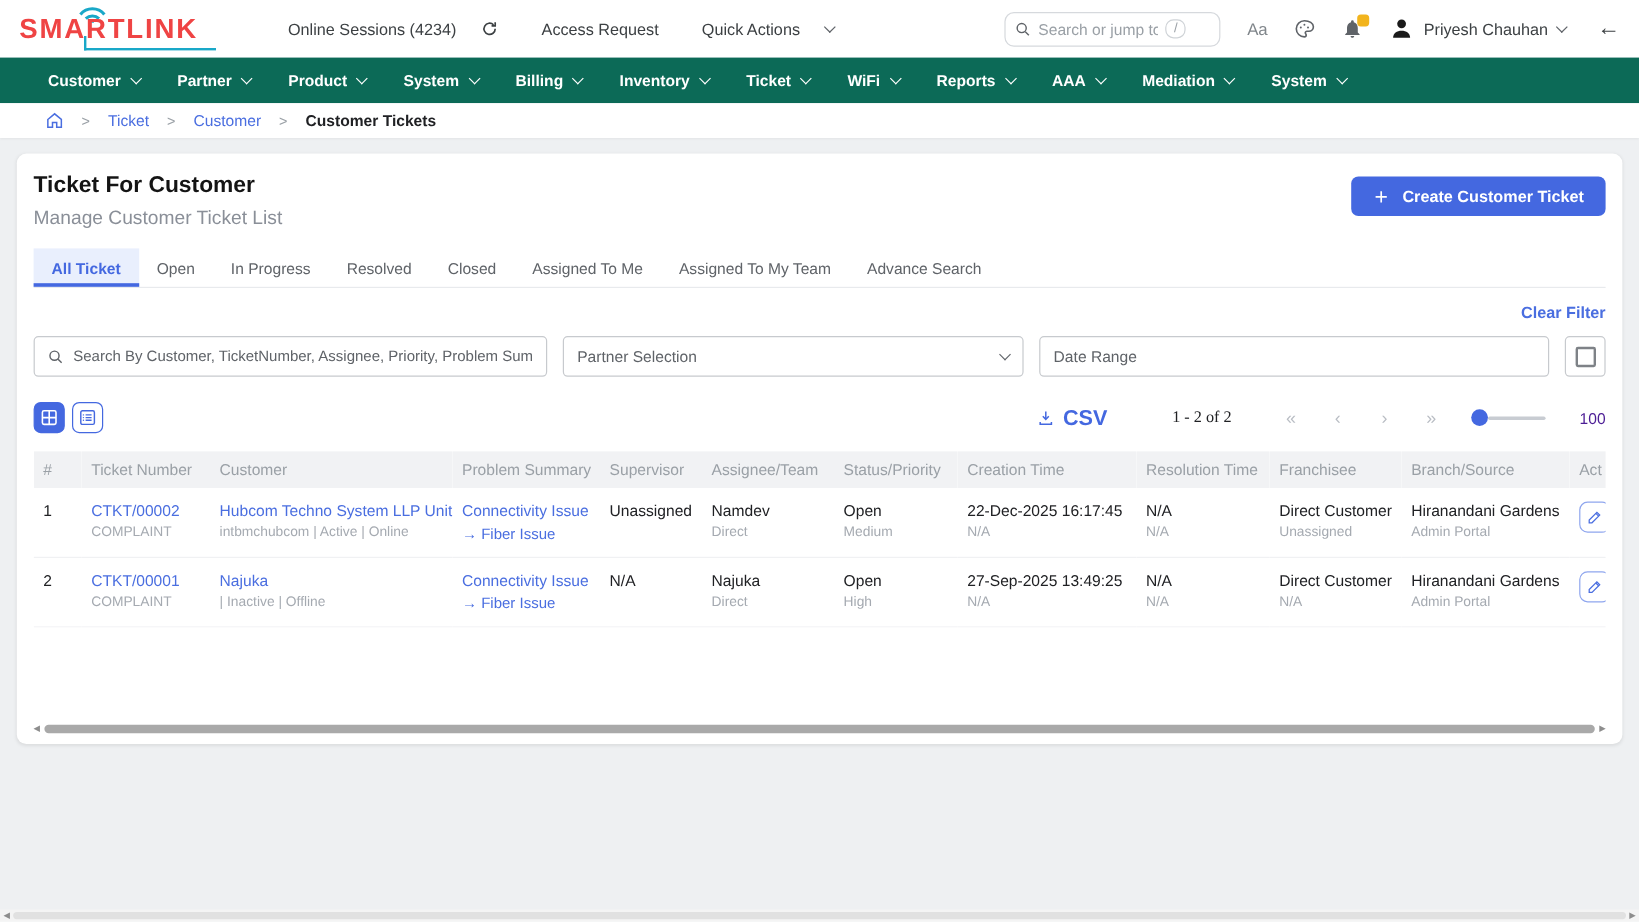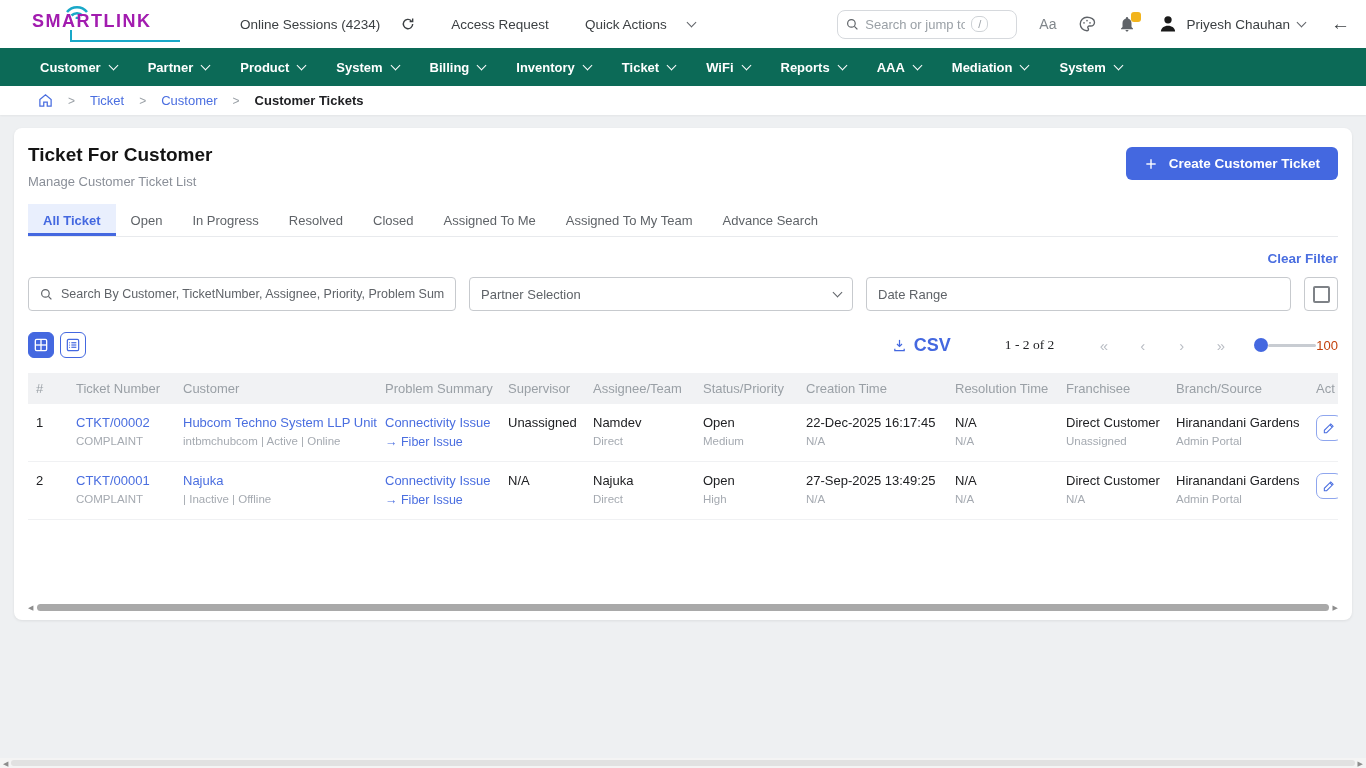--- a/index.html
+++ b/index.html
@@ -2,21 +2,21 @@
 <html><head>
 <meta charset="utf-8">
 <style>
   * { margin:0; padding:0; box-sizing:border-box; }
   html,body { width:1366px; height:768px; overflow:hidden; }
   body { font-family:"Liberation Sans", sans-serif; background:#eef0f2; position:relative; color:#202124; }
 
   
   .topbar { height:48px; background:#fff; display:flex; align-items:center; padding:0 16px; }
   .logo { position:relative; width:168px; height:40px; margin-right:56px; cursor:pointer; }
-  .logo-text { font-size:18px; font-weight:800; color:#a21caf; letter-spacing:1.5px; position:absolute; left:16px; top:7px; }
+  .logo-text { font-size:23px; font-weight:800; color:#ef4444; letter-spacing:1.5px; position:absolute; left:0; top:7px; }
   .logo-wifi { position:absolute; left:46px; top:-3px; }
   .logo-underline { position:absolute; left:54px; top:36px; width:110px; height:2px; background:#19a8c8; }
   .logo-tick { position:absolute; left:54px; top:26px; width:2px; height:12px; background:#19a8c8; }
   .topbar-mid { display:flex; align-items:center; gap:36px; }
   .topbar-item { font-size:13.5px; color:#3c4043; display:flex; align-items:center; gap:21px; cursor:pointer; white-space:nowrap; }
   .topbar-right { margin-left:auto; display:flex; align-items:center; gap:22px; }
   .jump-search { width:180px; height:29px; border:1px solid #d6d9dd; border-radius:8px; display:flex; align-items:center; padding:0 8px; gap:6px; background:#fff; }
   .jump-search input { border:none; outline:none; width:100px; font-size:13px; color:#5f6368; font-family:inherit; background:transparent; }
   .jump-search input::placeholder { color:#9aa0a6; }
   .kbd { border:1px solid #cfd3d7; border-radius:7px; font-size:11px; padding:1px 6px; color:#9aa0a6; }
@@ -37,21 +37,21 @@
   
   .breadcrumb { height:29px; background:#fff; display:flex; align-items:center; padding:0 38px; gap:15px; font-size:13px; box-shadow:0 1px 2px rgba(0,0,0,.05); }
   .crumb-sep { color:#9aa0a6; font-size:12px; }
   .crumb-link { color:#4a6ee0; cursor:pointer; }
   .crumb-current { color:#202124; font-weight:600; }
 
   
   .card { position:absolute; left:14px; right:14px; top:128px; height:492px; background:#fff; border-radius:8px; box-shadow:0 1px 3px rgba(0,0,0,.08); padding:16px 14px 0; }
   .card-head { display:flex; align-items:flex-start; }
   .page-title { font-size:19px; font-weight:700; color:#141414; }
-  .page-subtitle { font-size:13px; color:#8a8f98; margin-top:8px; }
+  .page-subtitle { font-size:16px; color:#8a8f98; margin-top:8px; }
   .create-btn { margin-left:auto; margin-top:3px; background:#4468e0; color:#fff; font-size:13.5px; font-weight:600; border:none; border-radius:6px; height:33px; padding:0 18px; display:flex; align-items:center; gap:11px; cursor:pointer; font-family:inherit; }
 
   .tabs { display:flex; border-bottom:1px solid #e8eaed; margin-top:15px; }
   .tab { padding:9px 15px 8px; font-size:13px; color:#5f6368; cursor:pointer; white-space:nowrap; }
   .tab.active { color:#4468e0; background:#e9effd; border-bottom:3px solid #4468e0; font-weight:600; padding-bottom:5px; }
 
   .clear-row { text-align:right; margin-top:12px; }
   .clear-link { color:#4a6ee0; font-size:13.5px; font-weight:600; cursor:pointer; }
 
   .filter-row { display:flex; gap:13px; margin-top:10px; }
@@ -69,21 +69,21 @@
   .view-btn { width:26px; height:26px; border:1px solid #4468e0; border-radius:6px; display:flex; align-items:center; justify-content:center; background:#fff; cursor:pointer; }
   .view-btn.active { background:#4468e0; }
   .toolbar-right { margin-left:auto; display:flex; align-items:center; }
   .csv { color:#4468e0; font-weight:700; font-size:18px; display:flex; gap:7px; align-items:center; cursor:pointer; }
   .range { font-size:13.5px; color:#202124; margin-left:54px;font-family:Liberation Serif, serif; }
   .pag { display:flex; margin-left:30px; }
   .pag span { color:#b9bdc4; font-size:15px; width:39px; text-align:center; cursor:pointer; }
   .slider { display:flex; align-items:center; margin-left:14px; }
   .slider-dot { width:14px; height:14px; border-radius:50%; background:#4468e0; cursor:pointer; }
   .slider-track { width:48px; height:3px; background:#c8ccd2; border-radius:2px; }
-  .page-size { font-size:13px; color:#c2410c; margin-left:0; }
+  .page-size { font-size:13px; color:#4c1d95; margin-left:28px; }
 
   .table-wrap { margin-top:15px; overflow:hidden; }
   table { border-collapse:collapse; table-layout:fixed; width:1320px; }
   thead th { background:#f1f2f4; color:#9aa0a6; font-weight:400; text-align:left; padding:8px 8px; font-size:13px; white-space:nowrap; overflow:hidden; }
   tbody td { padding:11px 8px 12px; border-bottom:1px solid #f0f1f3; vertical-align:top; white-space:nowrap; overflow:hidden; }
   .main { color:#202124; font-size:13px; }
   .sub { color:#a5aab1; font-size:11.5px; margin-top:5px; }
   .link { color:#4a6ee0; cursor:pointer; }
   .edit-btn { width:26px; height:26px; border:1px solid #8fa6ee; border-radius:7px; display:flex; align-items:center; justify-content:center; background:#fff; cursor:pointer; }
 

